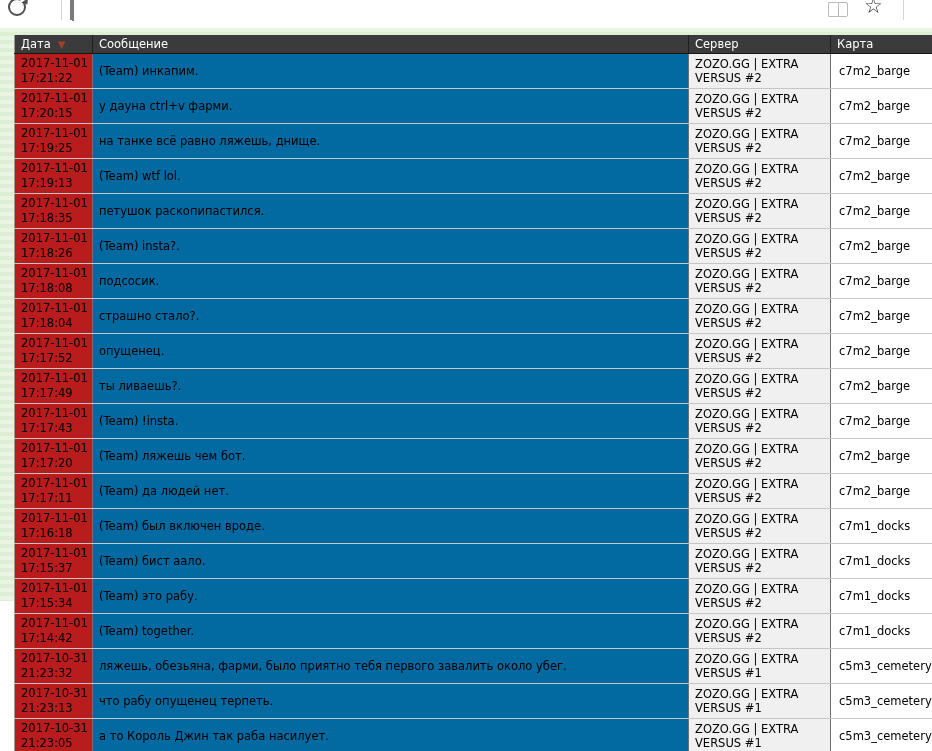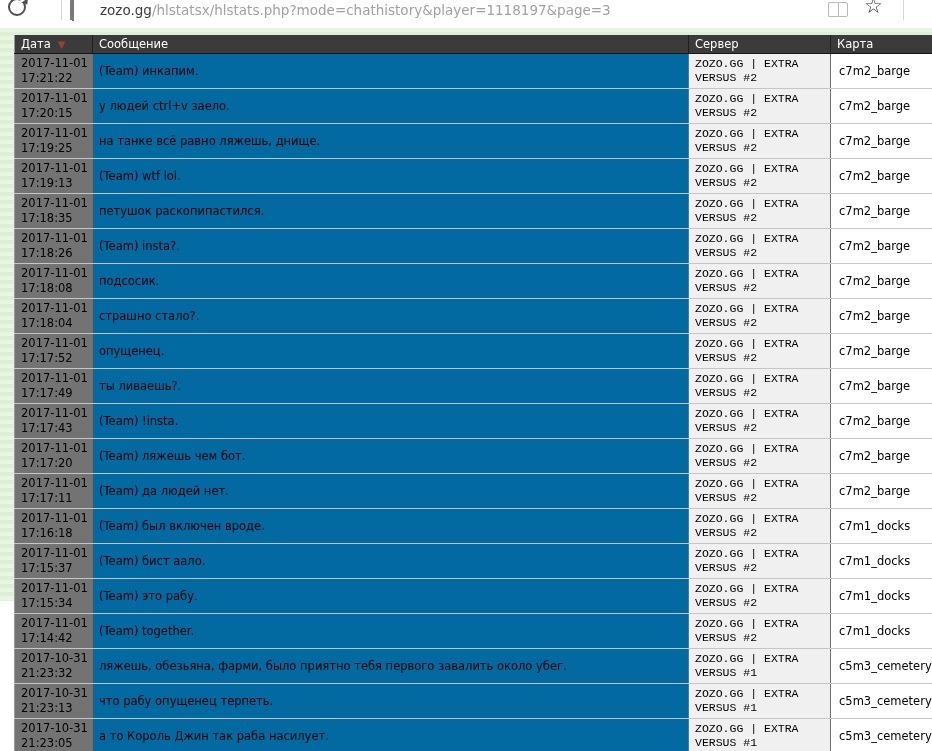--- a/index.html
+++ b/index.html
@@ -70,40 +70,39 @@
     border-right:1px solid #1f1f1f; border-bottom:1px solid #161616;
     font-size:11.5px; white-space:nowrap; overflow:hidden;
   }
   .sort-arrow{ color:#a2402f; font-size:10px; margin-left:7px; }
 
   .chat-table td{
     height:34.9px; padding:2px 4px 2px 6px; vertical-align:middle;
     border-right:1px solid #6f6f6f; border-bottom:1px solid #c6c6c6;
     overflow:hidden; white-space:nowrap;
   }
-  td.cell-date{ background:#737373; line-height:15px; white-space:normal; }
+  td.cell-date{ background:#b91c1c; line-height:15px; white-space:normal; }
   td.cell-message{ background:#0369a1; }
-  td.cell-server{ background:#f0f0f0; white-space:normal; line-height:14px;font-family:Liberation Mono, monospace; }
+  td.cell-server{ background:#f0f0f0; white-space:normal; line-height:14px; }
   td.cell-map{ background:#ffffff; padding-left:8px; }
 </style>
 </head>
 <body>
 
 <div class="browser-bar">
   <span class="refresh-wrap chrome-icon-btn">
     <span class="refresh-circle"></span>
     <span class="refresh-gap"></span>
     <span class="refresh-head"></span>
   </span>
   <span class="chrome-divider divider-left"></span>
   <span class="lock-icon">
     <span class="lock-shackle"></span>
     <span class="lock-body"></span>
   </span>
-  <span class="url-text"><span class="url-host">zozo.gg</span><span class="url-path">/hlstatsx/hlstats.php?mode=chathistory&amp;player=1118197&amp;page=3</span></span>
   <span class="book-icon">
     <span class="book-page"></span>
     <span class="book-page"></span>
   </span>
   <span class="star-icon">☆</span>
   <span class="chrome-divider divider-right"></span>
   <span class="menu-icon">
     <span class="bar"></span>
     <span class="bar"></span>
     <span class="bar"></span>
@@ -129,21 +128,21 @@
     <tbody>
   <tr>
     <td class="cell-date"><span>2017-11-01</span><br><span>17:21:22</span></td>
     <td class="cell-message">(Team) инкапим.</td>
     <td class="cell-server">ZOZO.GG | EXTRA VERSUS #2</td>
     <td class="cell-map">c7m2_barge</td>
   </tr>
 
   <tr>
     <td class="cell-date"><span>2017-11-01</span><br><span>17:20:15</span></td>
-    <td class="cell-message">у людей ctrl+v заело.</td>
+    <td class="cell-message">у дауна ctrl+v фарми.</td>
     <td class="cell-server">ZOZO.GG | EXTRA VERSUS #2</td>
     <td class="cell-map">c7m2_barge</td>
   </tr>
 
   <tr>
     <td class="cell-date"><span>2017-11-01</span><br><span>17:19:25</span></td>
     <td class="cell-message">на танке всё равно ляжешь, днище.</td>
     <td class="cell-server">ZOZO.GG | EXTRA VERSUS #2</td>
     <td class="cell-map">c7m2_barge</td>
   </tr>

